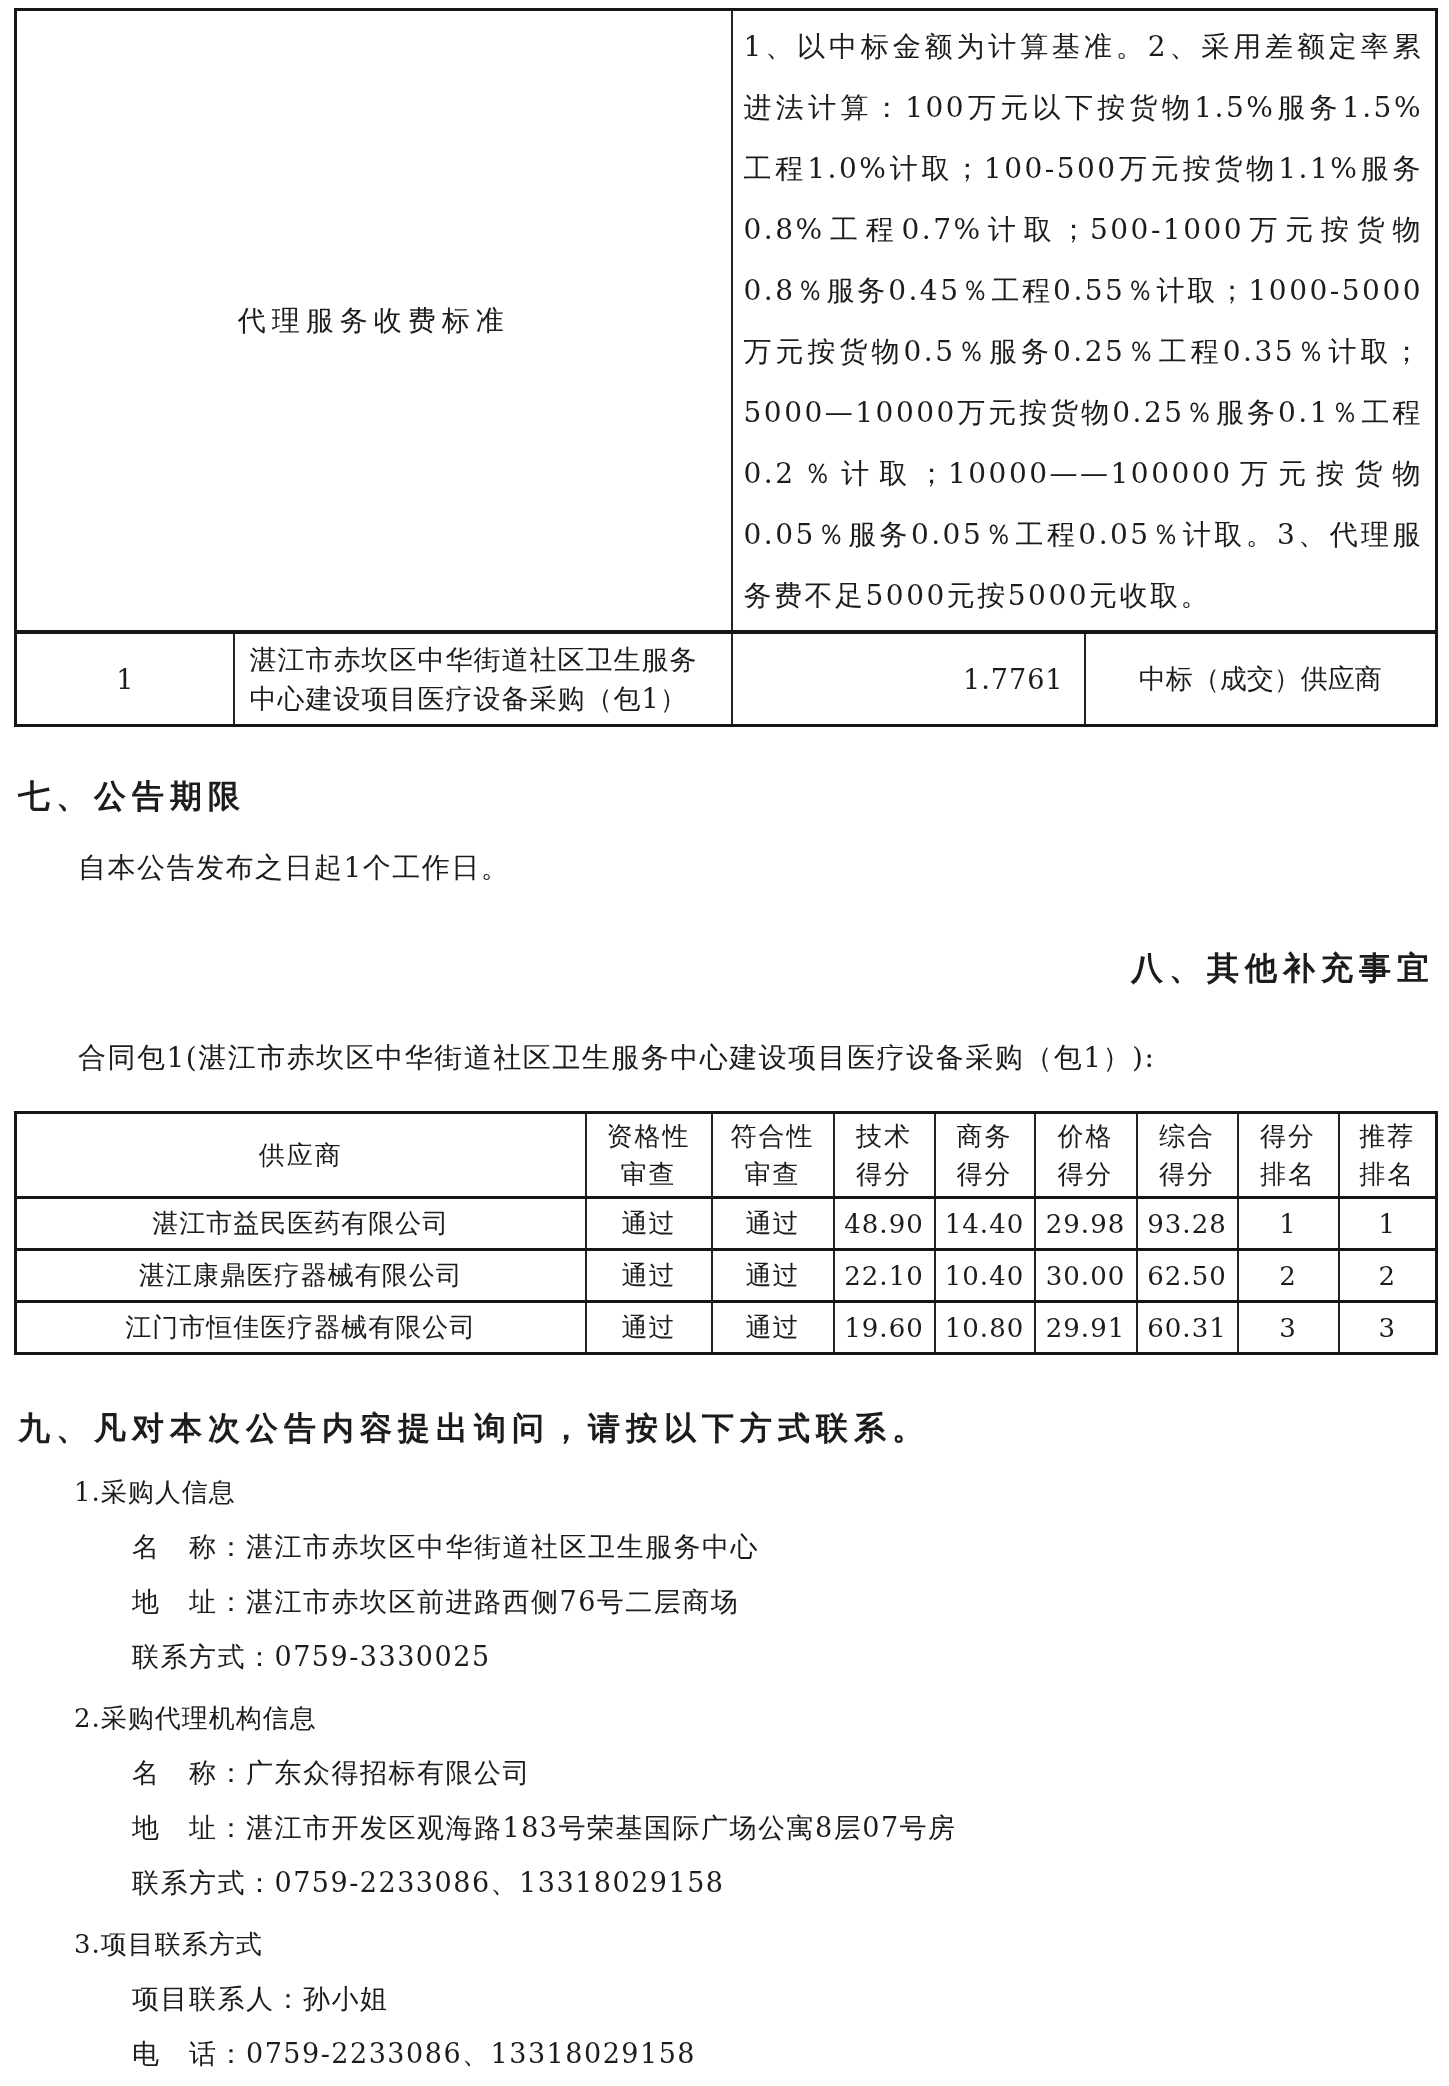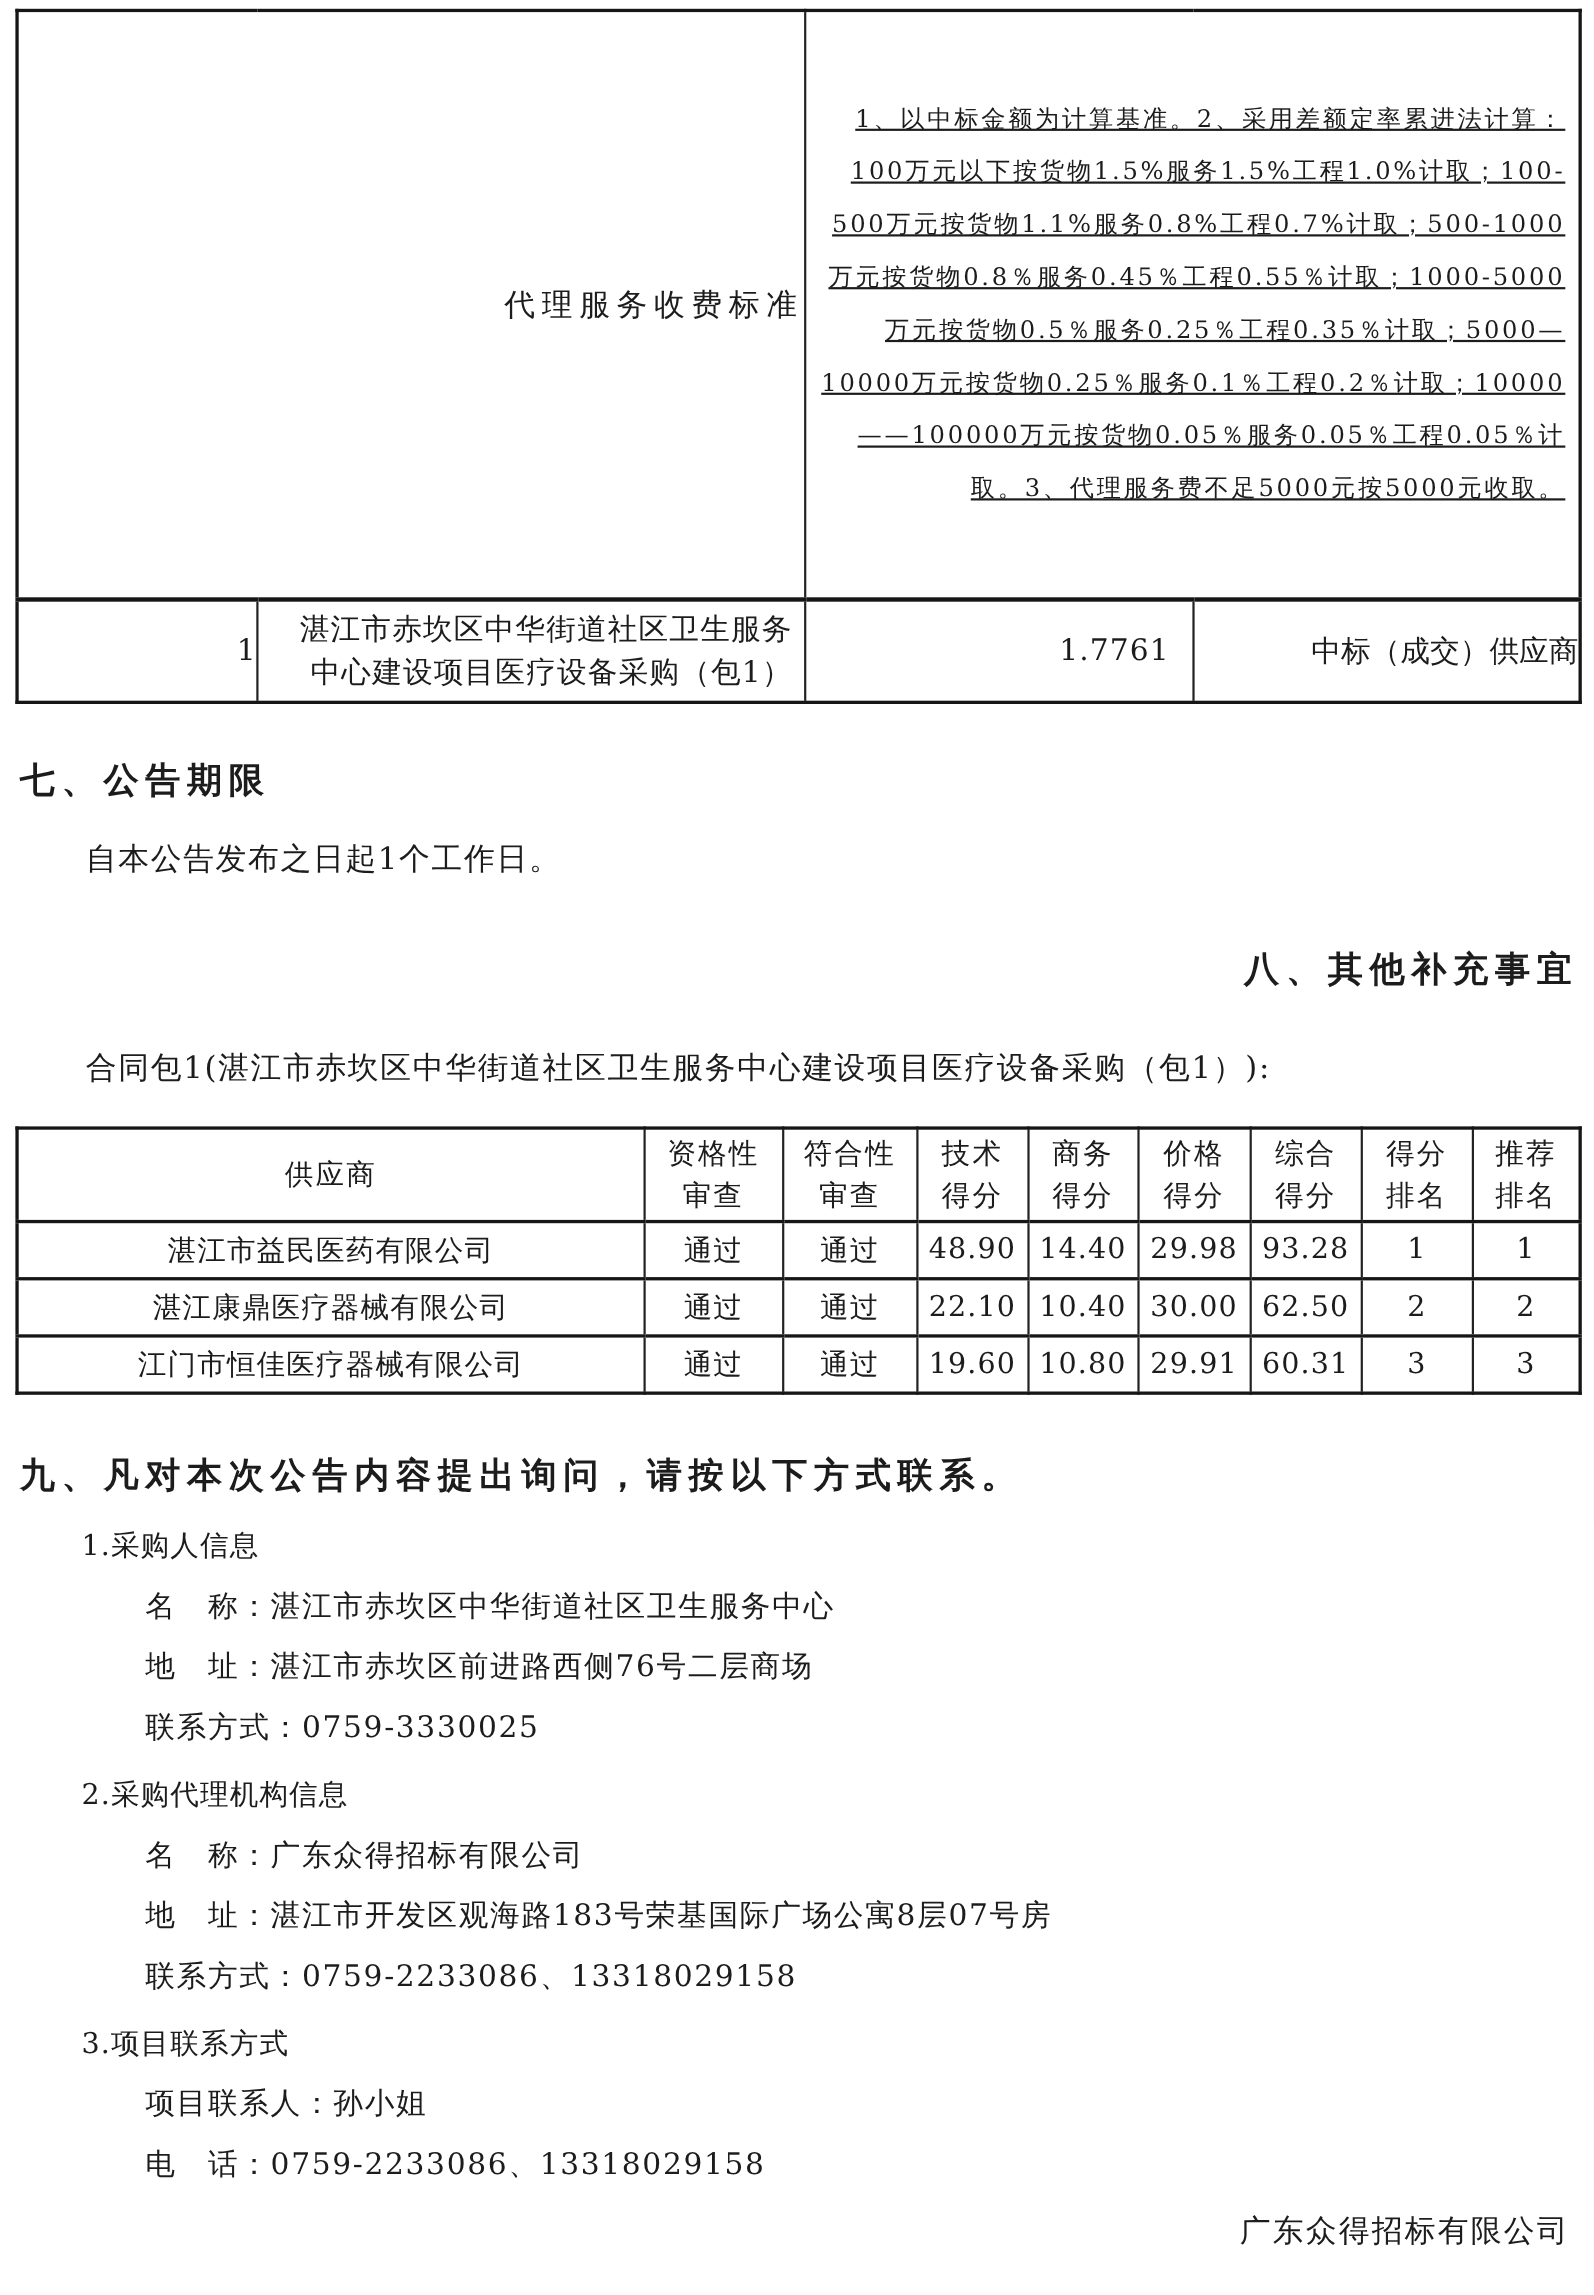--- a/index.html
+++ b/index.html
@@ -16,35 +16,33 @@
   }
   .content { padding: 8px 14px 0 14px; }
 
   
   table { border-collapse: collapse; table-layout: fixed; width: 1421px; }
   .fee-table { border: 3px solid #161616; }
   .fee-table td, .fee-table th {
     border: 2px solid #222222;
     vertical-align: middle;
     font-weight: normal;
-    text-align: right;
   }
   .fee-label-cell {
     text-align: center;
     font-size: 28px;
     letter-spacing: 6px;
   }
   .fee-text-cell {
     vertical-align: top;
     padding: 5px 12px 4px 11px;
-    font-size: 22px;
-    line-height: 48px;
+    font-size: 28px;
+    line-height: 61px;
     letter-spacing: 2.5px;
     text-align: justify;
-    text-decoration: underline;
   }
   .row-standard { height: 535px; }
   .row-pkg-header { height: 85px; }
   .row-pkg-header td { border-top: 4px solid #161616; text-align: center; font-size: 27px; letter-spacing: 3px; }
   .row-pkg-data { height: 87px; }
   .row-pkg-data td { border-top: 4px solid #161616; font-size: 27px; }
   .cell-center { text-align: center; }
   .pkg-name-cell { padding: 6px 10px 6px 15px; line-height: 39px; letter-spacing: 1px; }
   .fee-amount-cell { text-align: right; padding-right: 20px; letter-spacing: 1px; }
 

